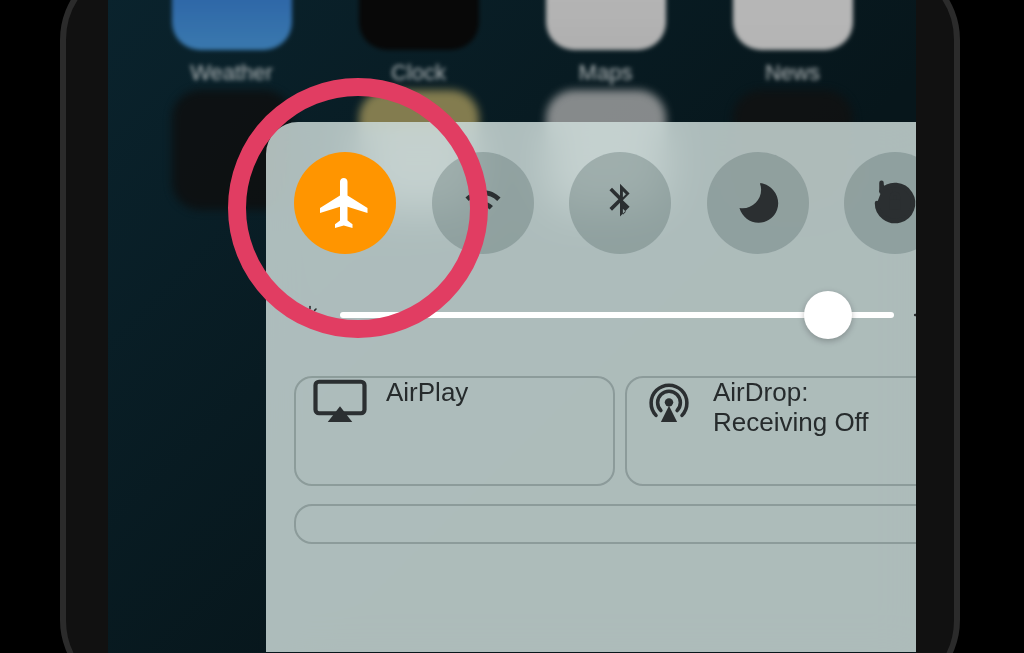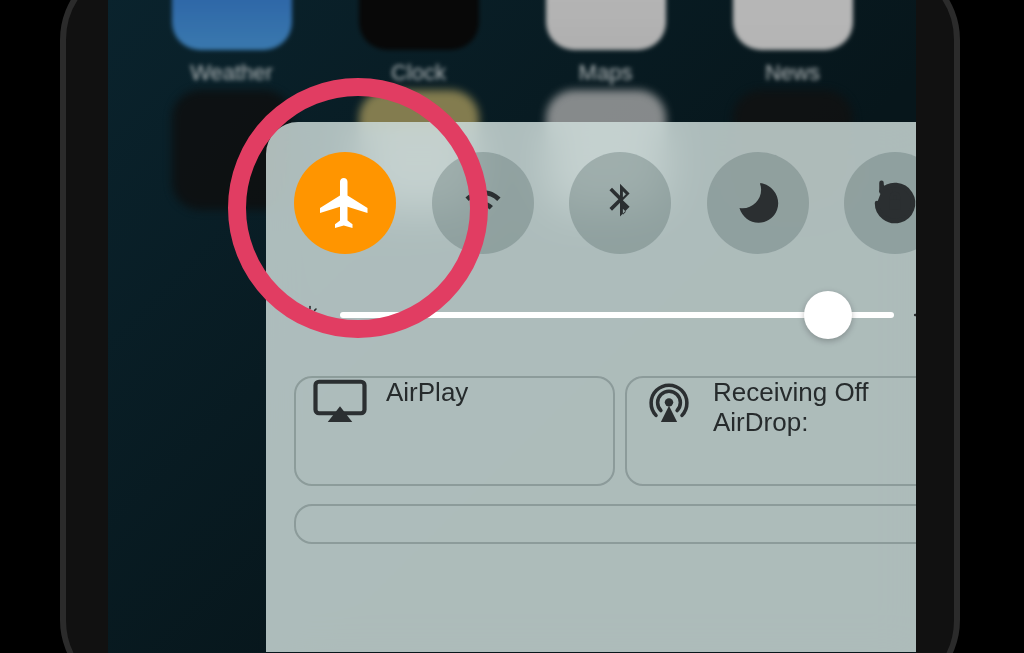--- a/index.html
+++ b/index.html
@@ -306,22 +306,22 @@
       <div class="wide-btn">
         <svg width="52" height="52" viewBox="0 0 32 32">
           <g fill="none" stroke="#2b2f31" stroke-width="2.2" stroke-linecap="round">
             <path d="M8 23a11 11 0 1 1 16 0"></path>
             <path d="M11 20a7 7 0 1 1 10 0"></path>
           </g>
           <circle cx="16" cy="15" r="2.6" fill="#2b2f31"></circle>
           <path d="M16 17 L21 27 L11 27 Z" fill="#2b2f31"></path>
         </svg>
         <div class="lbl">
+          <div>AirDrop:</div>
           <div>Receiving Off</div>
-          <div>AirDrop:</div>
         </div>
       </div>
     </div>
 
     <div class="wide-row single">
       <div class="wide-btn" style="height:40px;"></div>
     </div>
 
   </div>
 

